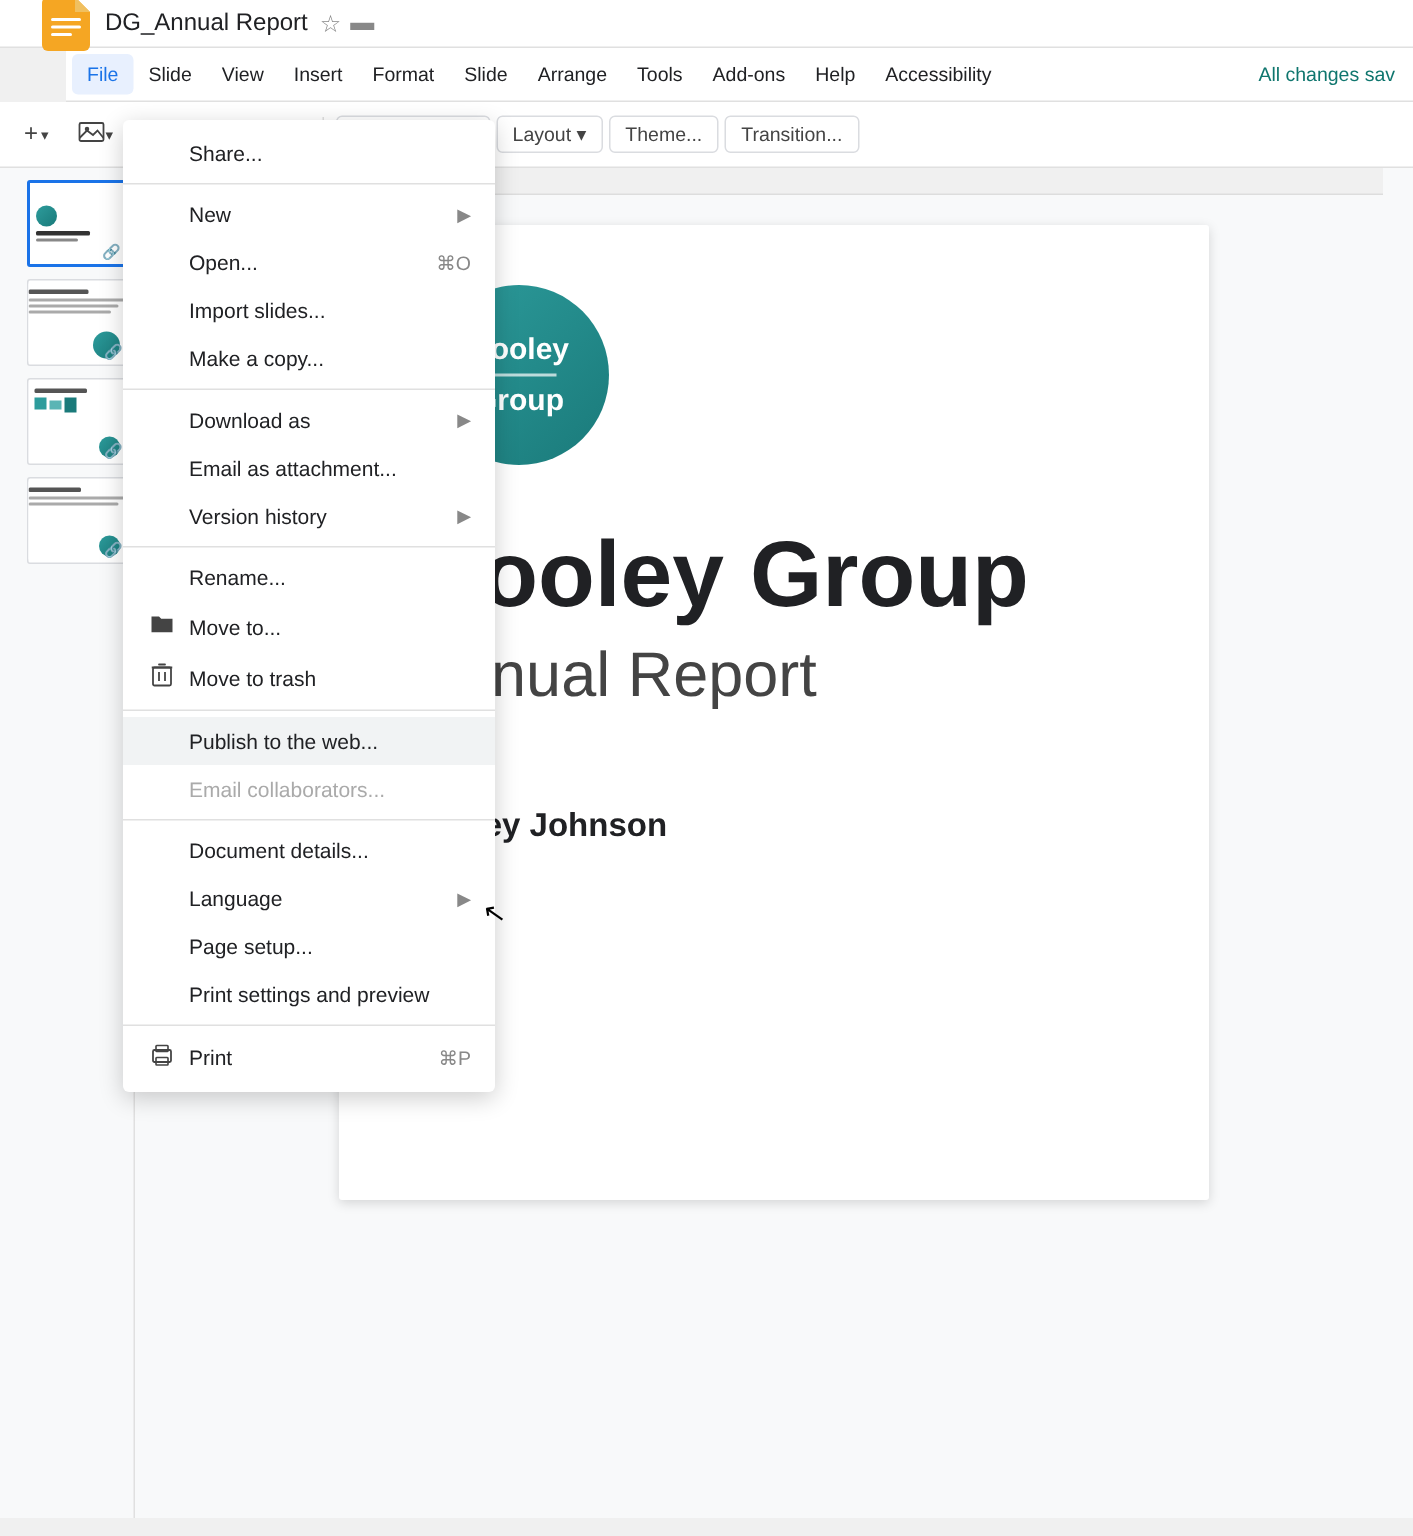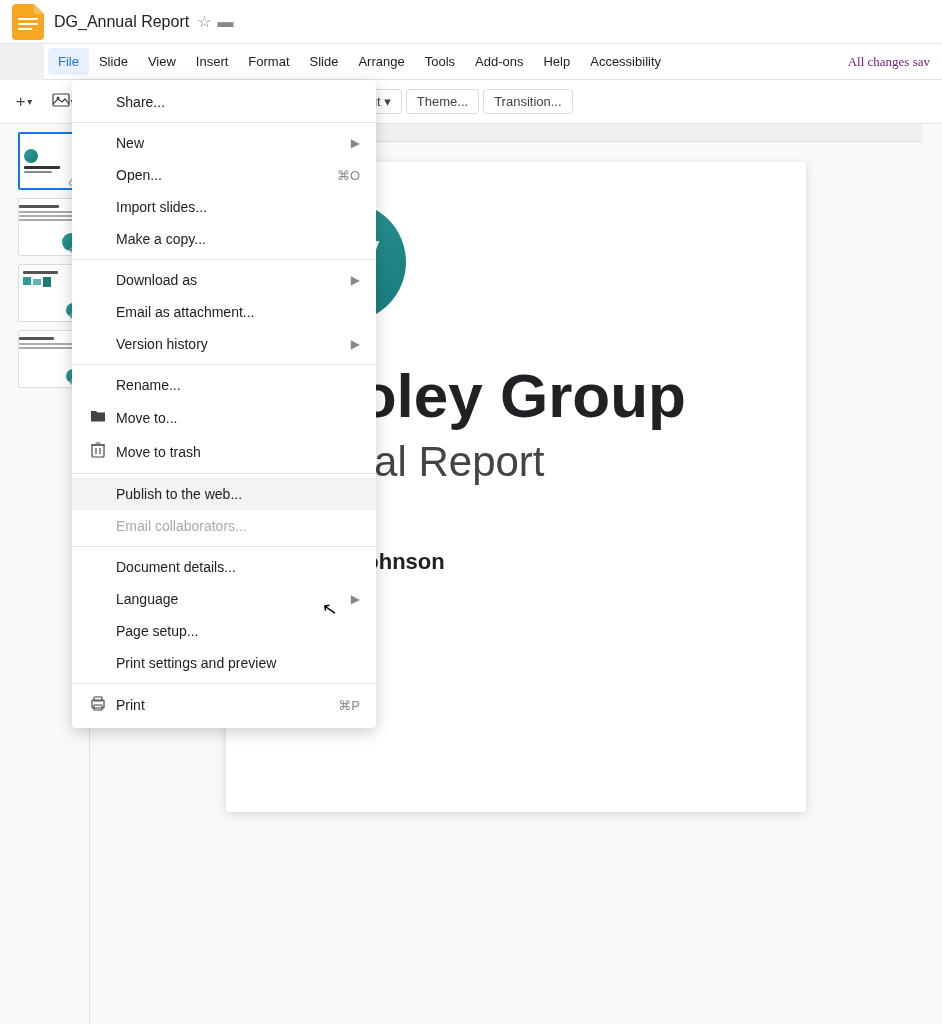--- a/index.html
+++ b/index.html
@@ -10,22 +10,22 @@
       height: 1024px;
       overflow: hidden;
       position: relative;
     }
 
     
     .title-bar {
       display: flex;
       align-items: center;
       background: #fff;
-      padding: 6px 12px;
-      height: 44px;
+      padding: 6px 28px;
+      height: 32px;
       border-bottom: 1px solid #e0e0e0;
     }
     .app-icon {
       width: 32px;
       height: 36px;
       margin-right: 10px;
       flex-shrink: 0;
     }
     .title-text {
       font-size: 16px;
@@ -58,23 +58,22 @@
       border-radius: 4px;
       white-space: nowrap;
     }
     .menu-item.active {
       background: #e8f0fe;
       color: #1a73e8;
     }
     .menu-right {
       margin-left: auto;
       font-size: 13px;
-      color: #701a75;
+      color: #0f766e;
       padding-right: 8px;
-      font-family: Liberation Serif, serif;
     }
 
     
     .toolbar {
       display: flex;
       align-items: center;
       background: #fff;
       padding: 4px 8px;
       height: 44px;
       border-bottom: 1px solid #e0e0e0;
@@ -230,22 +229,22 @@
       color: #202124;
     }
     .slide-role {
       font-size: 22px;
       font-weight: 400;
       color: #444;
     }
     .dropdown-menu {
       position: absolute;
       top: 80px;
-      left: 72px;
-      width: 304px;
+      left: 82px;
+      width: 248px;
       background: #fff;
       border-radius: 4px;
       box-shadow: 0 4px 16px rgba(0,0,0,0.2);
       z-index: 200;
       padding: 6px 0;
     }
     .menu-section-divider {
       height: 1px;
       background: #e0e0e0;
       margin: 4px 0;

